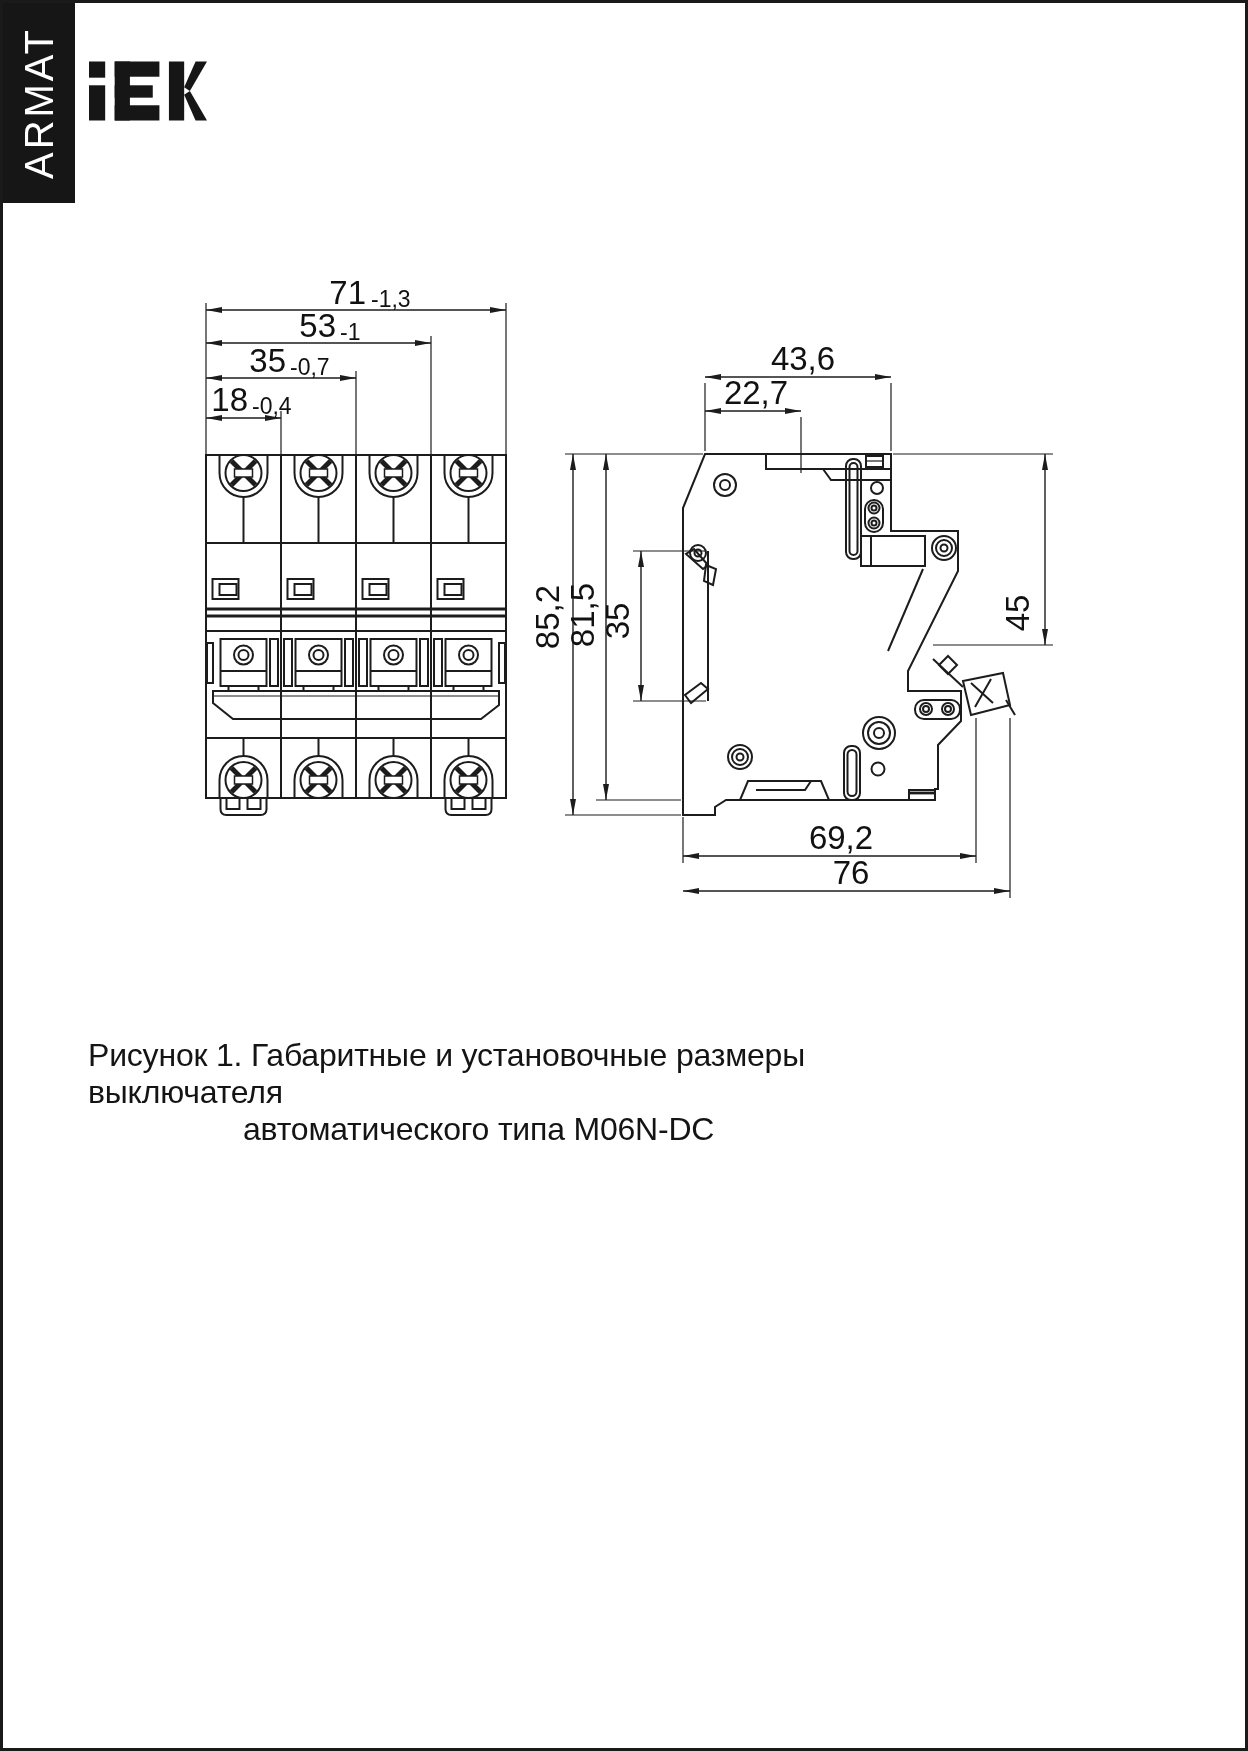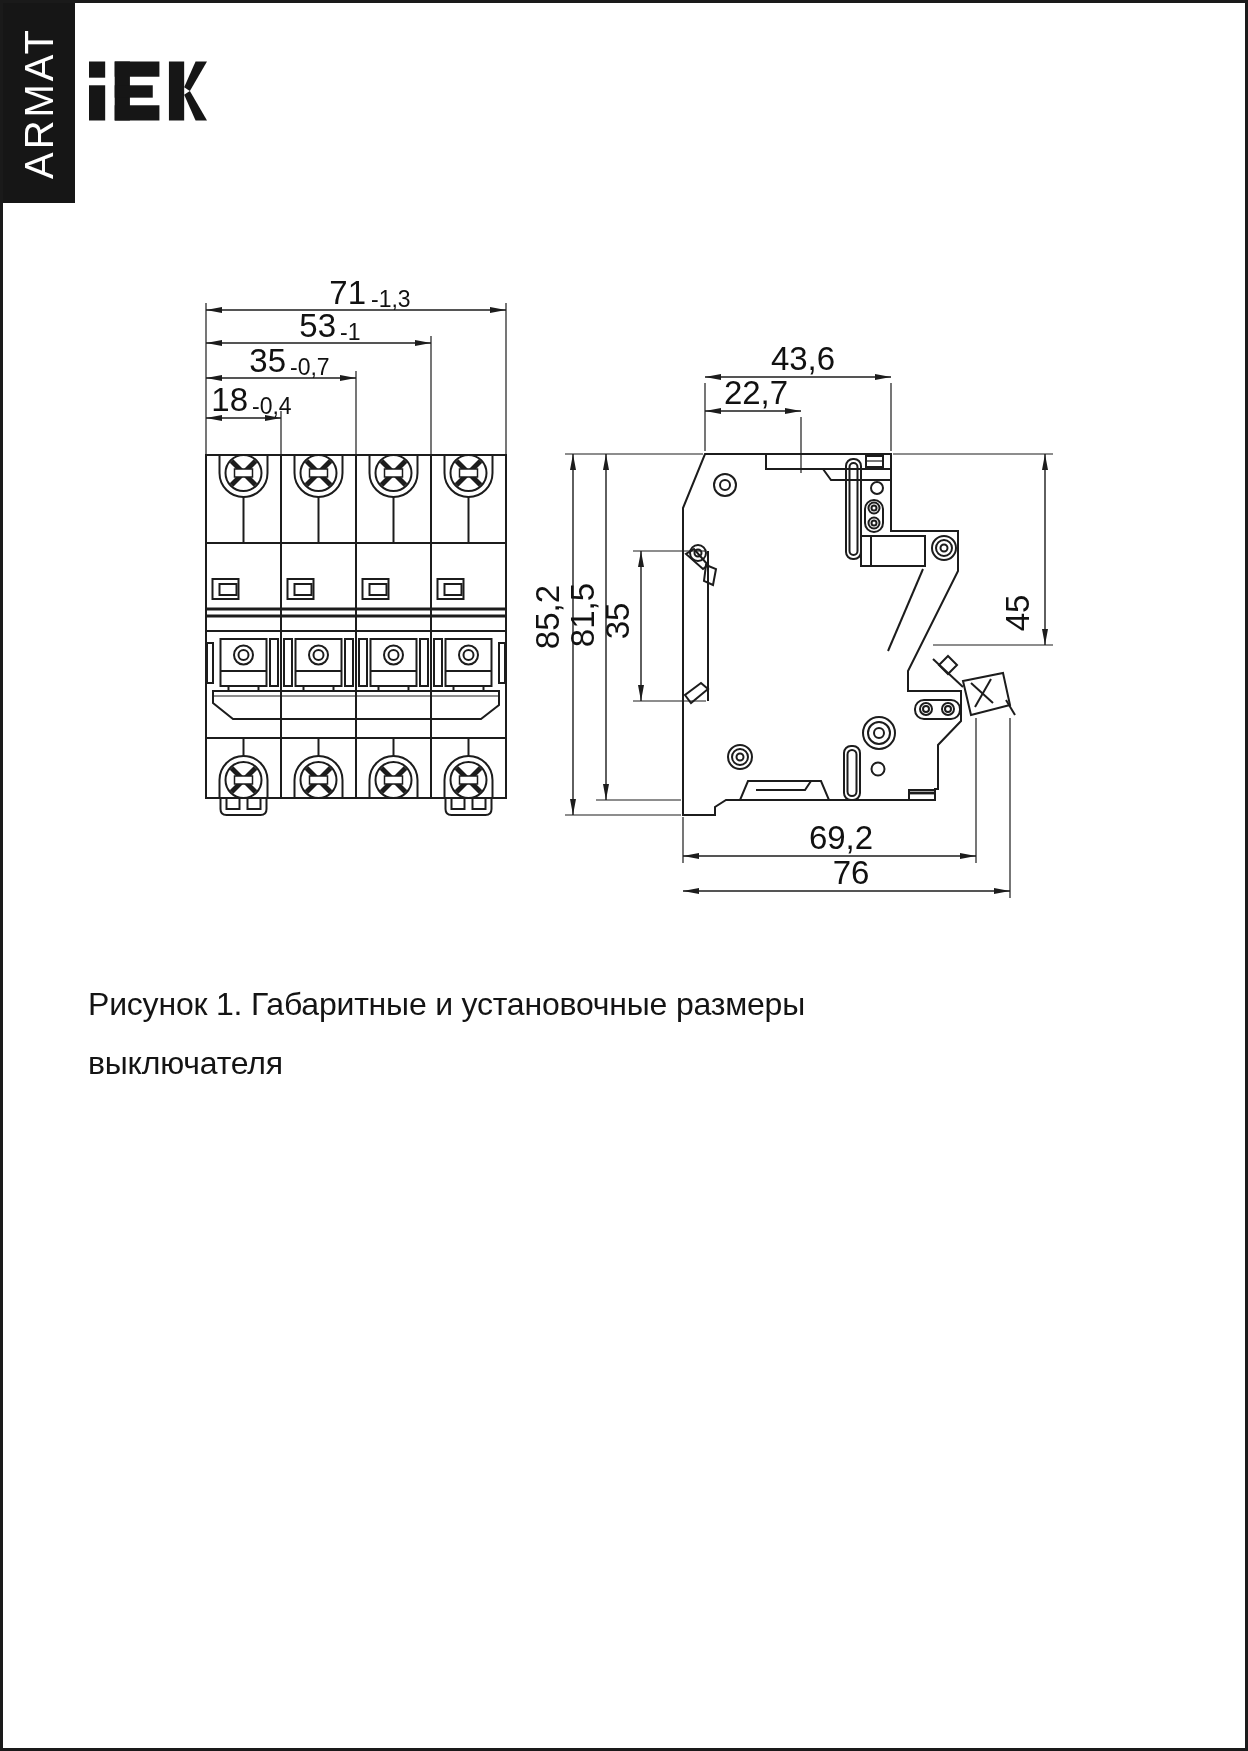--- a/index.html
+++ b/index.html
@@ -22,22 +22,22 @@
   .ln{fill:none;stroke:#1c1c1c;stroke-width:2;}
   .ln2{fill:#ffffff;stroke:#1c1c1c;stroke-width:2;}
   .thick{stroke:#1c1c1c;stroke-width:5;}
   .slot{fill:#fff;stroke:#1c1c1c;stroke-width:1.5;}
   .dk{stroke:#1c1c1c;stroke-width:2.8;}
   .dim{stroke:#1c1c1c;stroke-width:1.4;fill:none;}
   .ext{stroke:#1c1c1c;stroke-width:1.2;fill:none;}
   .dimtxt{font-family:"Liberation Sans",sans-serif;font-size:33px;fill:#111;}
   .toltxt{font-family:"Liberation Sans",sans-serif;font-size:23px;fill:#111;}
   .caption{
-    position:absolute;left:85px;top:972px;width:830px;
-    font-size:32px;line-height:59px;letter-spacing:-0.2px;color:#141414;
+    position:absolute;left:85px;top:1034px;width:830px;
+    font-size:32px;line-height:37px;letter-spacing:-0.2px;color:#141414;
   }
   .caption .l2{text-indent:155px;}
 </style>
 </head>
 <body>
 
 <div class="page">
 
   <div class="armat-banner">
     <div class="rot">ARMAT</div>
@@ -291,15 +291,16 @@
       <text x="591" y="612" text-anchor="middle" transform="rotate(-90 591 612)" class="dimtxt">81,5</text>
       <text x="626" y="618" text-anchor="middle" transform="rotate(-90 626 618)" class="dimtxt">35</text>
       <text x="1026" y="610" text-anchor="middle" transform="rotate(-90 1026 610)" class="dimtxt">45</text>
       <text x="838" y="846" text-anchor="middle" class="dimtxt">69,2</text>
       <text x="848" y="881" text-anchor="middle" class="dimtxt">76</text>
     </g>
   </svg>
 
   <div class="caption">
     <div class="l1">Рисунок 1. Габаритные и установочные размеры выключателя</div>
+    <div class="l2">автоматического типа M06N-DC</div>
   </div>
 
 </div>
 
 </body></html>

